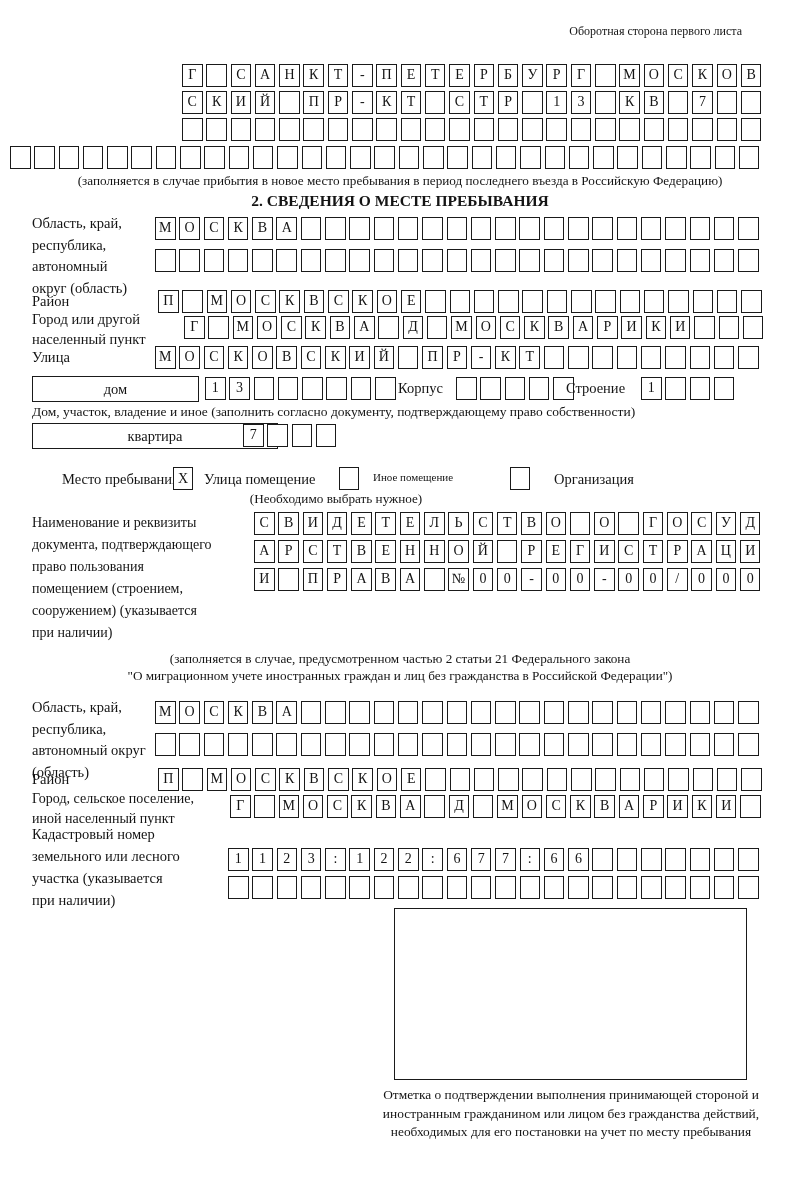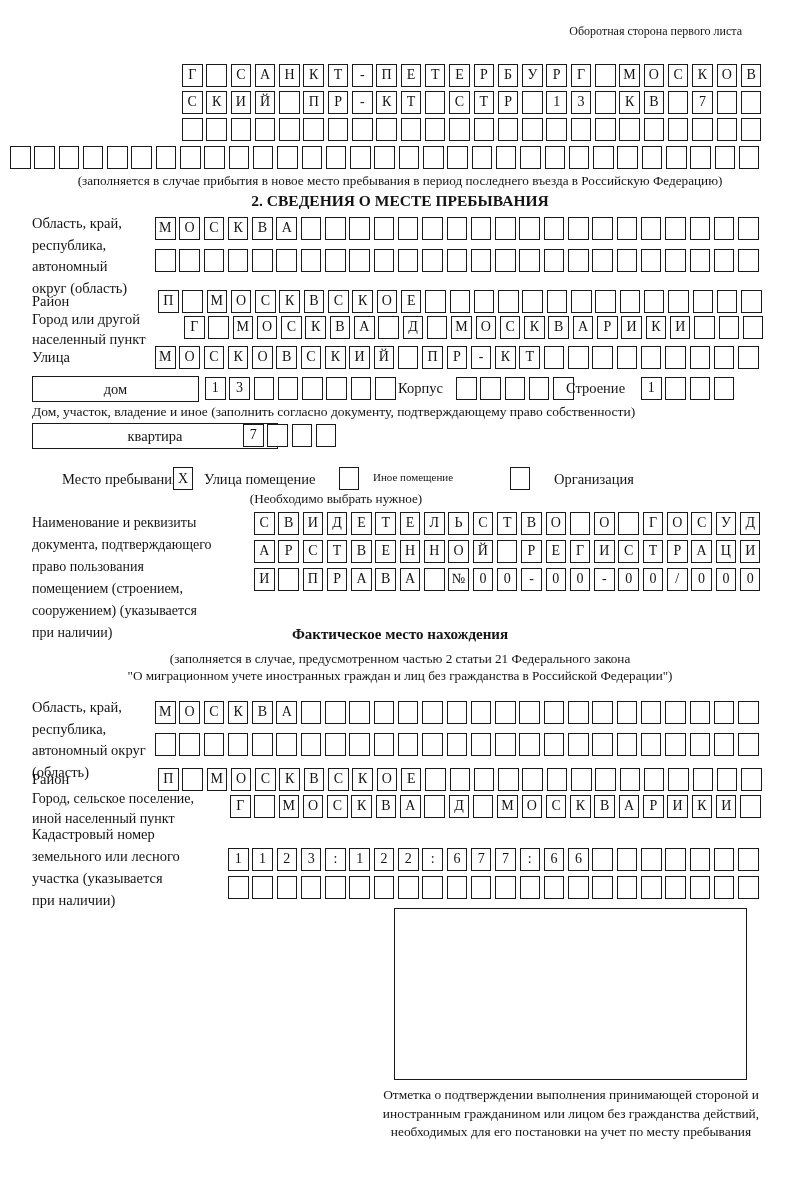--- a/index.html
+++ b/index.html
@@ -410,21 +410,20 @@
       <div class="cell">0</div>
       <div class="cell">-</div>
       <div class="cell">0</div>
       <div class="cell">0</div>
       <div class="cell">/</div>
       <div class="cell">0</div>
       <div class="cell">0</div>
       <div class="cell">0</div>
     </div>
 
-  <div class="abs ctr bold" style="top:626px;font-size:15px;">Фактическое место нахождения</div>
   <div class="cap ctr" style="top:651px;">(заполняется в случае, предусмотренном частью 2 статьи 21 Федерального закона</div>
   <div class="cap ctr" style="top:668px;">"О миграционном учете иностранных граждан и лиц без гражданства в Российской Федерации")</div>
 
   <div class="lab" style="left:32px;top:697px;">Область, край,
 республика,
 автономный округ
 (область)</div>
   <div class="grid" style="left:155px;top:701px;">
       <div class="cell">М</div>
       <div class="cell">О</div>

